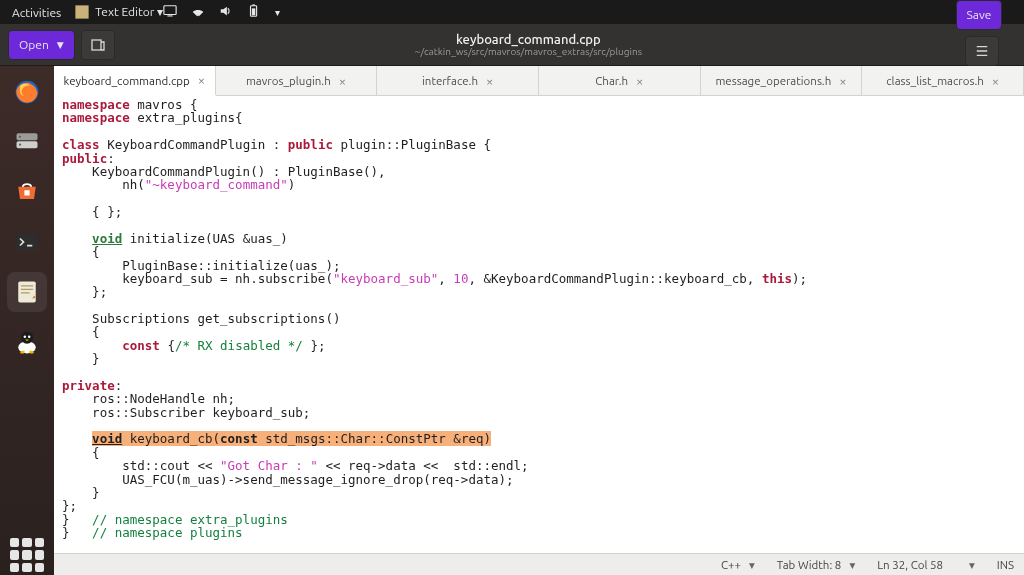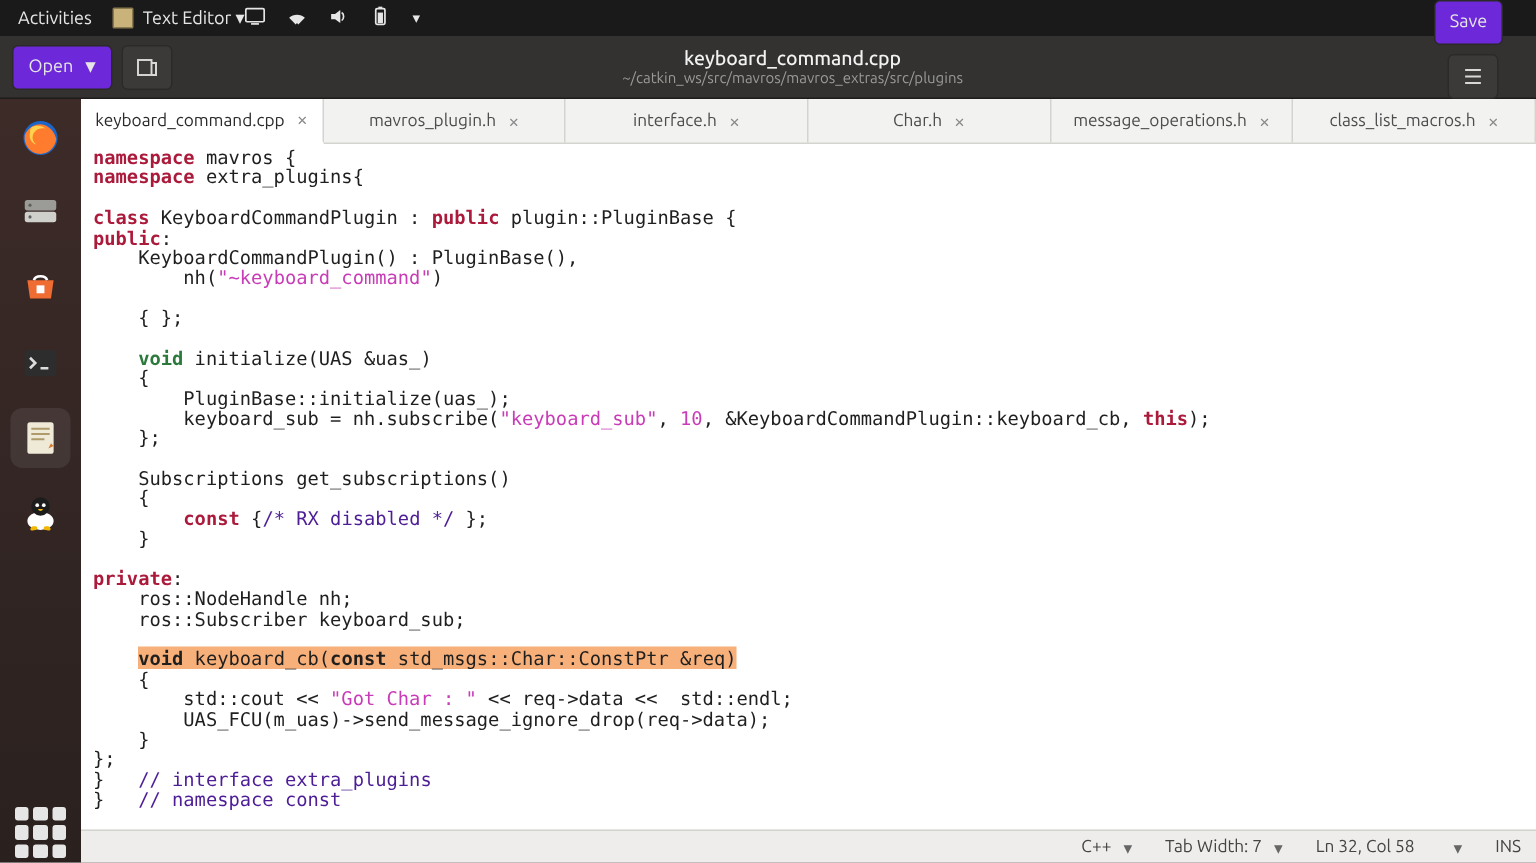--- a/index.html
+++ b/index.html
@@ -66,24 +66,24 @@
 
 
 .editor { flex:1; display:flex; flex-direction:column; background:#fff; min-width:0; }
 .tabs { height:30px; display:flex; background:#f2f2f1; border-bottom:1px solid #d3d3d0; }
 .tab { flex:1; display:flex; align-items:center; justify-content:center; gap:8px; border-right:1px solid #d3d3d0; font-size:11.5px; color:#4d4d4d; position:relative; }
 .tab.active { background:#fff; border-bottom:2px solid #fff; margin-bottom:-1px; color:#2a2a2a; }
 .tab .x { color:#888; font-size:13px; }
 
 .code { flex:1; overflow:auto; padding:2px 8px 4px 8px; font-family:"DejaVu Sans Mono","Liberation Mono",monospace; font-size:12.5px; line-height:1.07; color:#1f1f1f; white-space:pre; }
 .kw  { color:#ab1a3b; font-weight:700; }
-.type{ color:#2b7a3c; font-weight:600; }
+.type{ color:#2b7a3c; font-weight:600;text-decoration:underline; }
 .str { color:#c83cb7; }
 .num { color:#c83cb7; }
-.com { color:#4c1d95; }
+.com { color:#15803d; }
 .hl  { background:#f8b07a; color:#1f1f1f; }
 .hl .kw, .hl .type { color:#1f1f1f; }
 
 
 .status { height:22px; background:#eeedec; border-top:1px solid #d3d3d0; display:flex; align-items:center; font-size:11.5px; color:#444; padding:0 10px; }
 .status .spacer { flex:1; }
 .status .chunk { margin-left:22px; display:flex; align-items:center; gap:4px; }
 .dd::after { content:"▾"; margin-left:4px; color:#666; }
 
 </style>
@@ -277,27 +277,27 @@
 <span class="kw">private</span><span>:</span>
 <span>    ros::NodeHandle nh;</span>
 <span>    ros::Subscriber keyboard_sub;</span>
 
 <span>    </span><span class="hl"><span class="type">void</span><span> keyboard_cb(</span><span class="kw">const</span><span> std_msgs::Char::ConstPtr &amp;req)</span></span>
 <span>    {</span>
 <span>        std::cout &lt;&lt; </span><span class="str">"Got Char : "</span><span> &lt;&lt; req-&gt;data &lt;&lt;  std::endl;</span>
 <span>        UAS_FCU(m_uas)-&gt;send_message_ignore_drop(req-&gt;data);</span>
 <span>    }</span>
 <span>};</span>
-<span>}   </span><span class="com">// interface extra_plugins</span>
-<span>}   </span><span class="com">// namespace const</span>
+<span>}   </span><span class="com">// namespace extra_plugins</span>
+<span>}   </span><span class="com">// namespace plugins</span>
 
 <span>PLUGINLIB_EXPORT_CLASS(mavros::extra_plugins::KeyboardCommandPlugin, mavros::plugin::PluginBase)</span></div>
 
     <div class="status">
       <div class="spacer"></div>
       <div class="chunk dd">C++</div>
-      <div class="chunk dd">Tab Width: 7</div>
+      <div class="chunk dd">Tab Width: 8</div>
       <div class="chunk">Ln 32, Col 58</div>
       <div class="chunk dd" style="margin-left:22px;"></div>
       <div class="chunk">INS</div>
     </div>
   </div>
 </div>
 
 </body></html>

